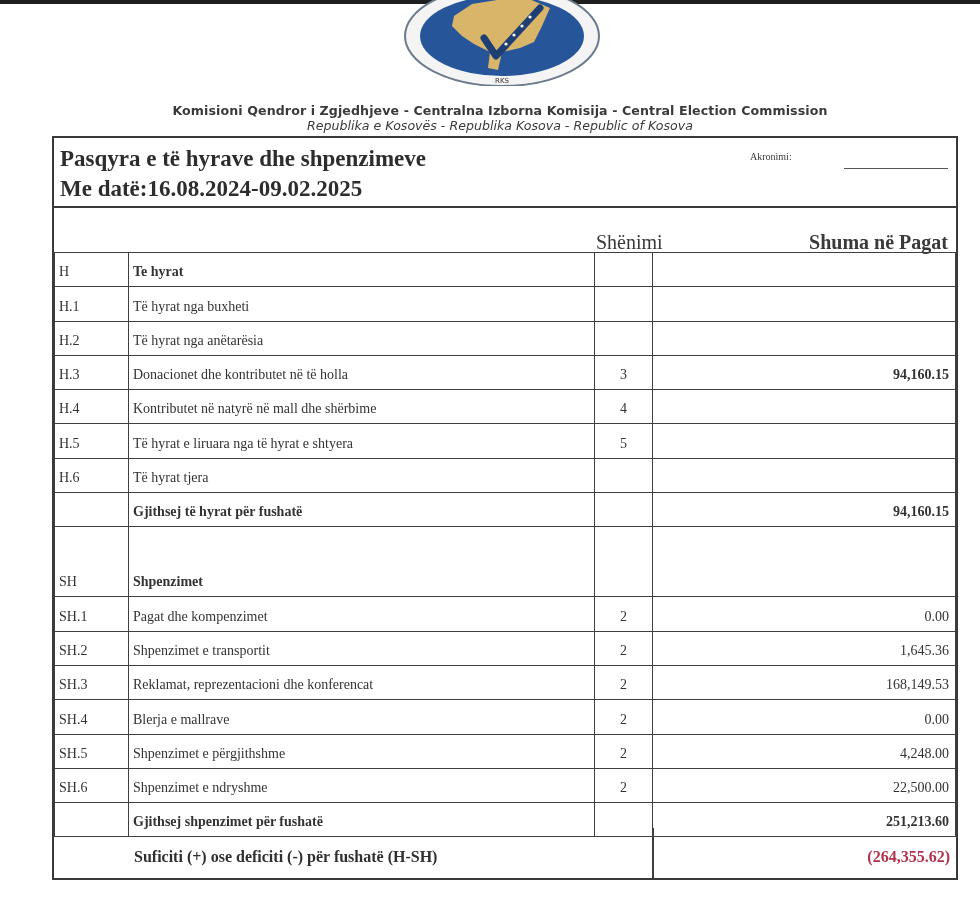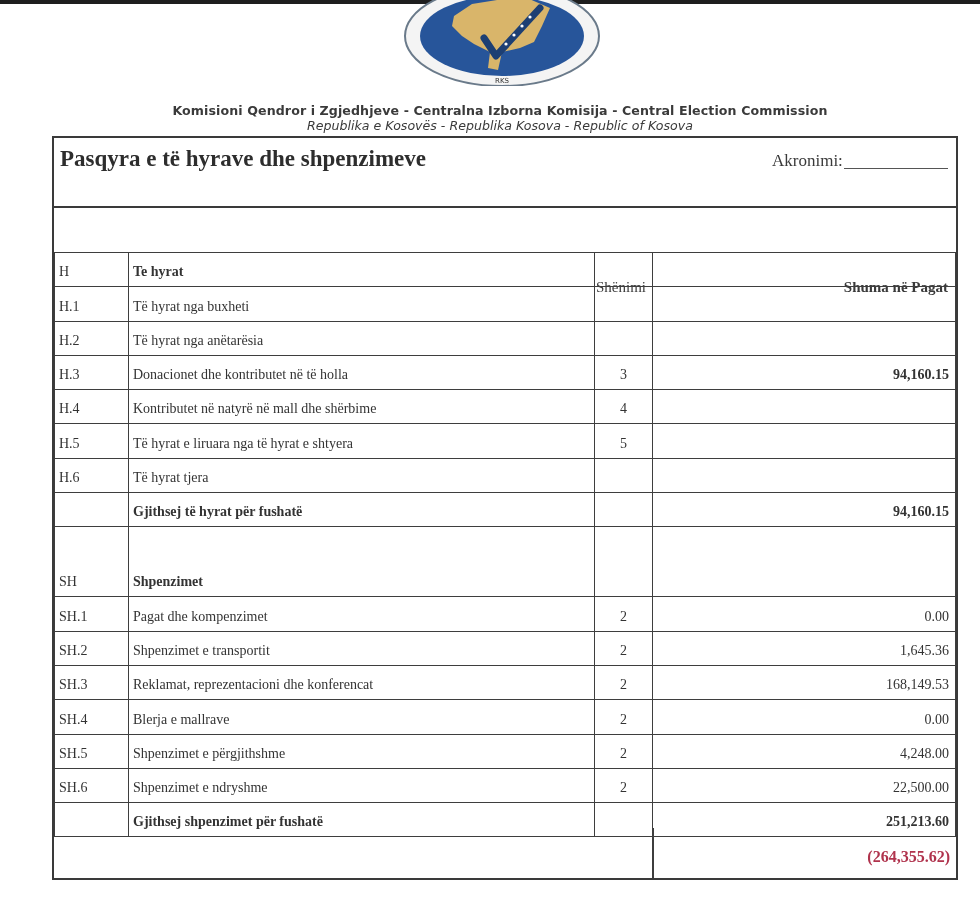--- a/index.html
+++ b/index.html
@@ -17,24 +17,24 @@
           font-family: "DejaVu Sans", sans-serif; font-style: italic; font-size: 12.6px;
           color: #3a3a3a; white-space: nowrap; }
 
   .sheet { position: absolute; left: 52px; top: 136px; width: 906px; height: 744px;
            border: 2px solid #3a3a3a; }
 
   .title-block { position: absolute; left: 0; top: 0; width: 902px; height: 70px;
                  border-bottom: 2px solid #3a3a3a; }
   .title1 { position: absolute; left: 6px; top: 8px; font-size: 23px; font-weight: bold; color: #2d2d2d; text-align: right; }
   .title2 { position: absolute; left: 6px; top: 38px; font-size: 23px; font-weight: bold; color: #2d2d2d; }
-  .akronimi { position: absolute; left: 718px; top: 13px; font-size: 17px; color: #3a3a3a; }
+  .akronimi { position: absolute; left: 696px; top: 13px; font-size: 10px; color: #3a3a3a; }
   .akronimi-line { position: absolute; left: 790px; top: 30px; width: 104px; height: 1px; background: #555; }
 
-  .col-head { position: absolute; top: 93px; font-size: 15px; color: #3a3a3a; margin-top: 48px; }
+  .col-head { position: absolute; top: 93px; font-size: 20px; color: #3a3a3a; }
   .col-note { left: 542px; }
   .col-amt { right: 8px; font-weight: bold; }
 
   table.grid { position: absolute; left: 0; top: 114px; width: 902px; border-collapse: collapse; table-layout: fixed; }
   table.grid td { border: 1.5px solid #3e3e3e; font-size: 14px; color: #333; padding: 0 4px; vertical-align: bottom; padding-bottom: 6px; }
   table.grid td.code { width: 74px; padding-left: 4px; }
   table.grid td.label { width: 466px; }
   table.grid td.note { width: 58px; text-align: center; }
   table.grid td.amt { text-align: right; padding-right: 6px; }
   table.grid tr { height: 34.3px; }
@@ -63,20 +63,21 @@
   <circle cx="128" cy="31" r="1.6" fill="#fff"></circle>
   <text x="100" y="97" font-size="7" text-anchor="middle" fill="#333" font-family="DejaVu Sans, sans-serif">RKS</text>
 </svg>
 
 <div class="hdr1">Komisioni Qendror i Zgjedhjeve  -  Centralna Izborna Komisija  -  Central Election Commission</div>
 <div class="hdr2">Republika e Kosovës  -  Republika Kosova  -  Republic of Kosova</div>
 
 <div class="sheet">
   <div class="title-block">
     <div class="title1">Pasqyra e të hyrave dhe shpenzimeve</div>
+    <div class="title2">Me datë:16.08.2024-09.02.2025</div>
     <div class="akronimi">Akronimi:</div>
     <div class="akronimi-line"></div>
   </div>
 
   <div class="col-head col-note">Shënimi</div>
   <div class="col-head col-amt">Shuma në Pagat</div>
 
   <table class="grid">
     <tbody>
       <tr class="section">
@@ -172,16 +173,17 @@
       <tr class="bold">
         <td class="code"></td>
         <td class="label">Gjithsej shpenzimet për fushatë</td>
         <td class="note"></td>
         <td class="amt">251,213.60</td>
       </tr>
     </tbody>
   </table>
 
   <div class="summary">
+    <div class="lbl">Suficiti (+) ose deficiti (-) për fushatë (H-SH)</div>
     <div class="divider"></div>
     <div class="val" style="color: rgb(176, 51, 77);">(264,355.62)</div>
   </div>
 </div>
 
 </body></html>

